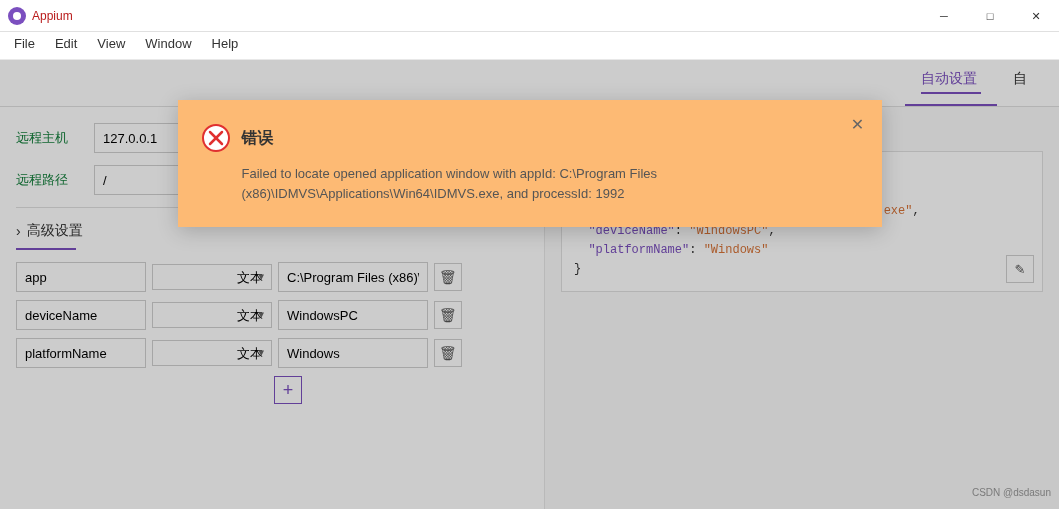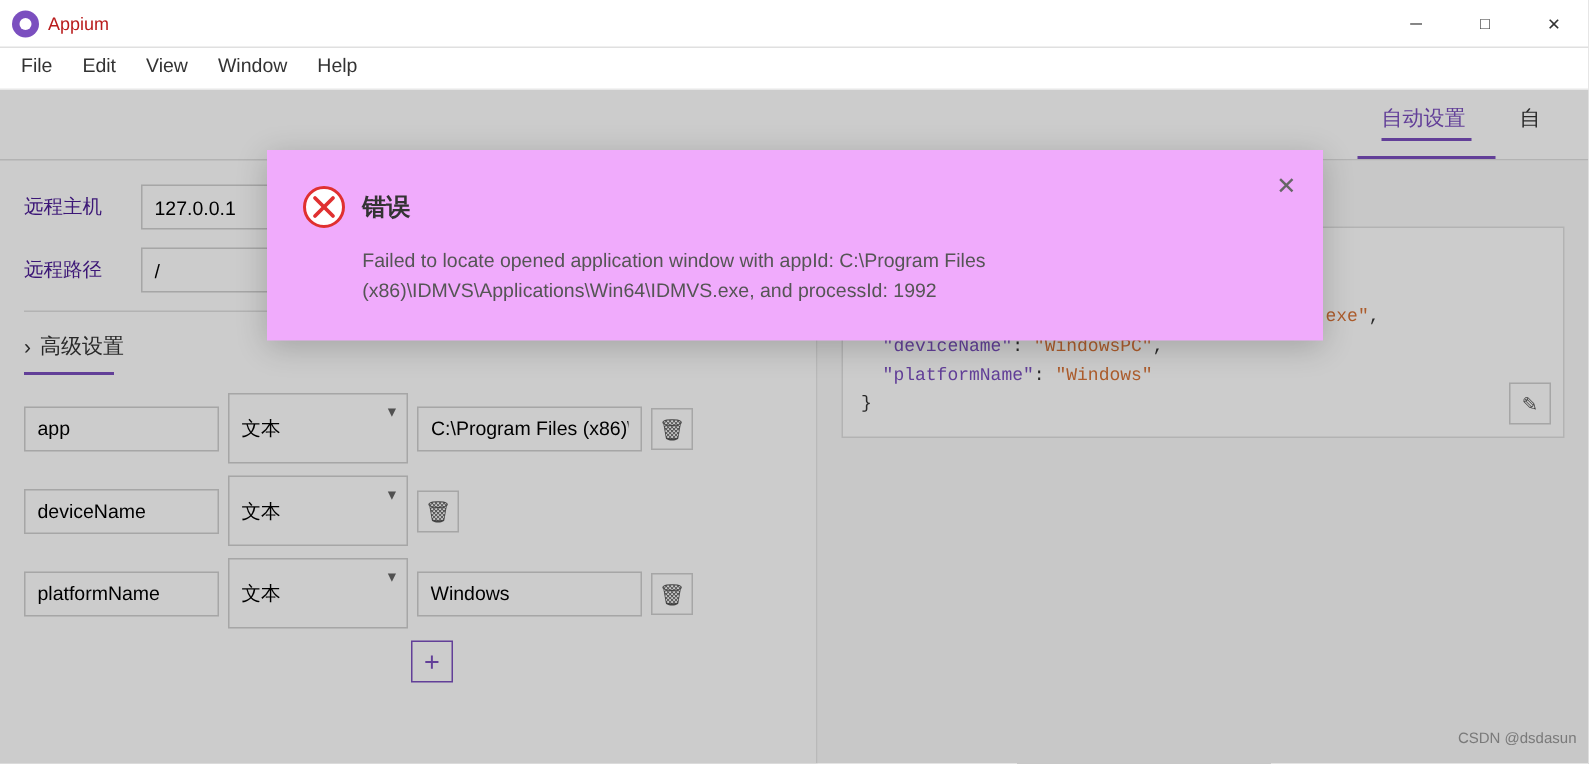--- a/index.html
+++ b/index.html
@@ -129,21 +129,21 @@
 
     
     .form-row {
       display: flex;
       align-items: center;
       margin-bottom: 12px;
       gap: 8px;
     }
     .form-label {
       font-size: 13px;
-      color: #4c1d95;
+      color: #15803d;
       width: 70px;
     }
     .form-input {
       flex: 1;
       height: 30px;
       border: 1px solid #d0d0d0;
       padding: 4px 8px;
       font-size: 13px;
       outline: none;
     }
@@ -208,28 +208,29 @@
     }
     .cap-name-input {
       width: 130px;
       height: 30px;
       border: 1px solid #d0d0d0;
       padding: 4px 8px;
       font-size: 13px;
     }
     .cap-type-select {
       width: 120px;
-      height: 47px;
+      height: 26px;
       border: 1px solid #d0d0d0;
       padding: 4px 8px;
       font-size: 13px;
       background: #fff;
       appearance: none;
       -webkit-appearance: none;
       position: relative;
+      text-align: right;
     }
     .cap-type-wrapper {
       position: relative;
       width: 120px;
     }
     .cap-type-wrapper::after {
       content: '▾';
       position: absolute;
       right: 8px;
       top: 6px;
@@ -320,21 +321,21 @@
       top: 0; left: 0;
       width: 100%; height: 100%;
       background: rgba(0,0,0,0.2);
       z-index: 100;
       display: flex;
       align-items: flex-start;
       justify-content: center;
       padding-top: 40px;
     }
     .modal {
-      background: #f0abfc;
+      background: #fdba74;
       width: 704px;
       padding: 24px;
       box-shadow: 0 4px 20px rgba(0,0,0,0.2);
       position: relative;
     }
     .modal-header {
       display: flex;
       align-items: center;
       gap: 12px;
       margin-bottom: 12px;
@@ -449,20 +450,21 @@
 
         <div class="cap-row">
           <input class="cap-name-input" type="text" value="deviceName" style="">
           <div class="cap-type-wrapper">
             <select class="cap-type-select">
               <option>文本</option>
               <option>布尔</option>
               <option>数值</option>
             </select>
           </div>
+          <input class="cap-value-input" type="text" value="WindowsPC" style="">
           <button class="cap-delete-btn">🗑</button>
         </div>
 
         <div class="cap-row">
           <input class="cap-name-input" type="text" value="platformName" style="">
           <div class="cap-type-wrapper">
             <select class="cap-type-select">
               <option>文本</option>
               <option>布尔</option>
               <option>数值</option>

